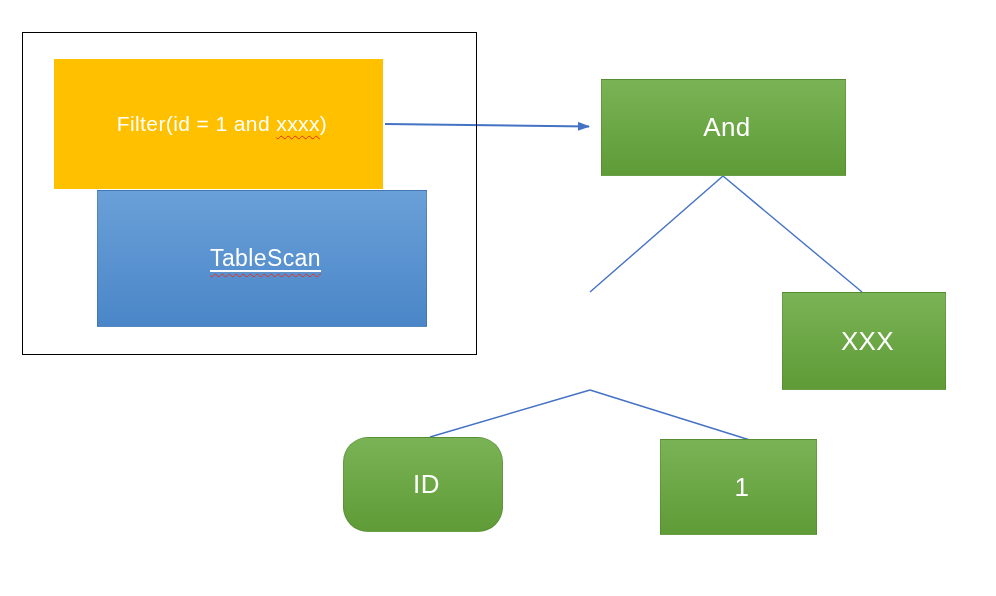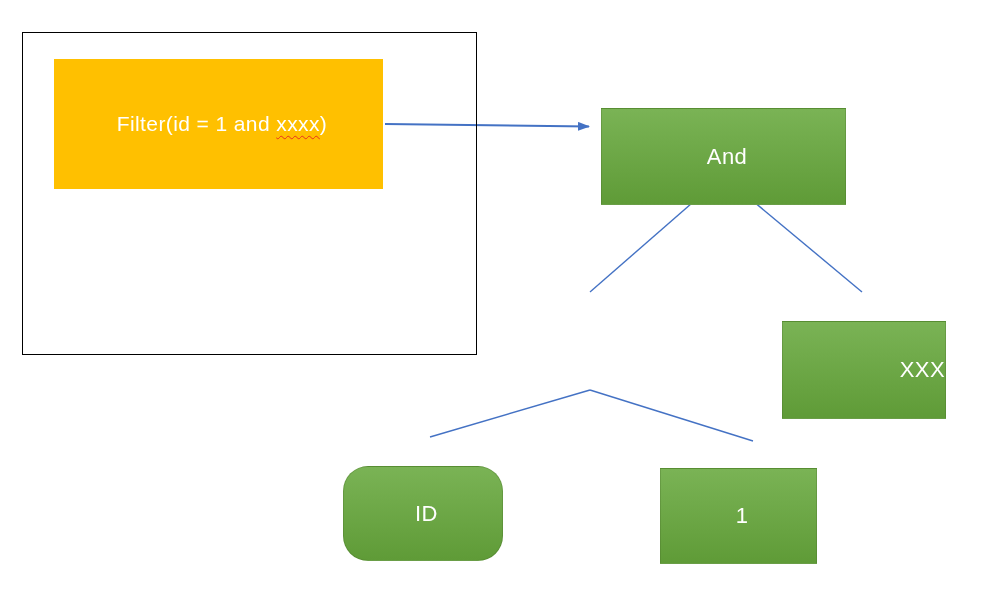--- a/index.html
+++ b/index.html
@@ -44,26 +44,25 @@
   }
   .tablescan-box{
     left:97px;top:190px;width:330px;height:137px;
     background:linear-gradient(to bottom, var(--tablescan-top), var(--tablescan-bottom));
     border:1px solid rgba(50,90,140,.35);
     font-size:23px;
   }
   .tree-node{
     background:linear-gradient(to bottom, var(--node-top), var(--node-bottom));
     border:1px solid rgba(70,110,40,.30);
-    font-size:22px;
-    margin-top:29px;
+    font-size:26px;
   }
   .node-and  {left:601px;top:79px; width:245px;height:97px;}
   .node-equal{left:508px;top:292px;width:164px;height:98px;}
-  .node-xxx  {left:782px;top:292px;width:164px;height:98px;justify-content:flex-end;}
+  .node-xxx  {left:782px;top:292px;width:164px;height:98px;}
   .node-id   {left:343px;top:437px;width:160px;height:95px;border-radius:25px;}
   .node-one  {left:660px;top:439px;width:157px;height:96px;}
 
   .squiggle{
     text-decoration-line:underline;
     text-decoration-style:wavy;
     text-decoration-color:var(--squiggle);
     text-decoration-thickness:1px;
     text-underline-offset:4px;
   }
@@ -112,20 +111,23 @@
     <line class="edge" x1="590" y1="390" x2="430" y2="437"></line>
     <line class="edge" x1="590" y1="390" x2="753" y2="441"></line>
   </svg>
 
   <div class="container-box"></div>
 
   <div class="shape filter-box">
     <span><span>Filter(id = 1 and </span><span class="squiggle">xxxx</span><span>)</span></span>
   </div>
 
+  <div class="shape tablescan-box">
+    <span class="tablescan-label"><span class="squiggle-under">TableScan</span></span>
+  </div>
 
   <div class="shape tree-node node-and">
     <span>And</span>
   </div>
 
 
   <div class="shape tree-node node-xxx">
     <span>XXX</span>
   </div>
 

